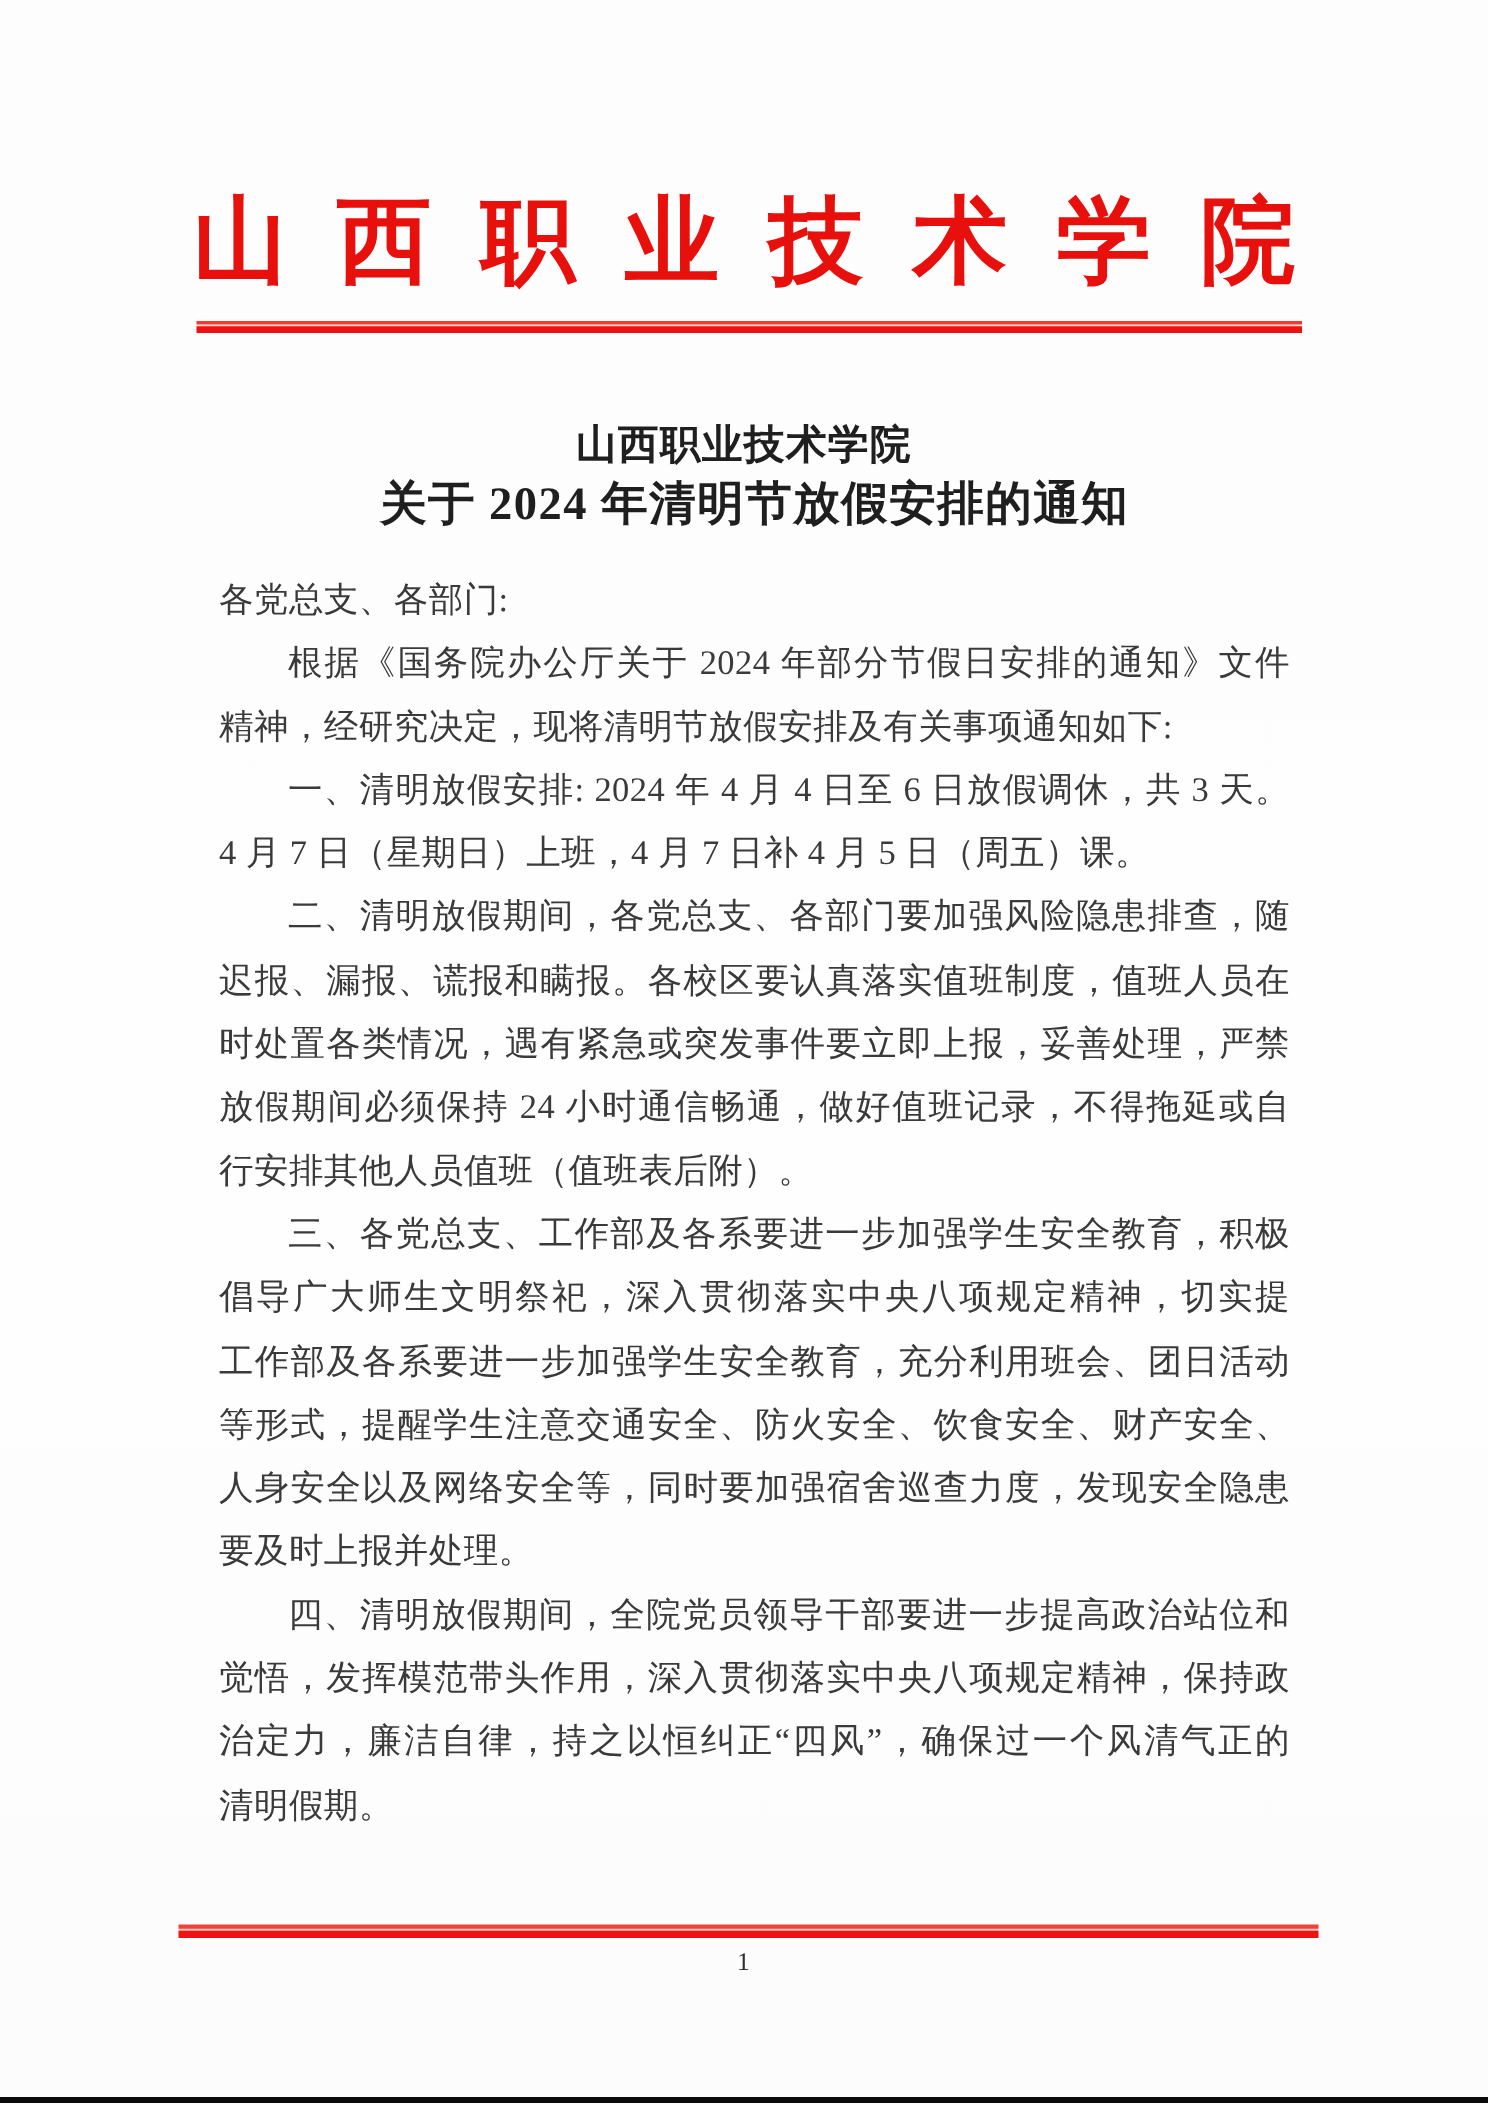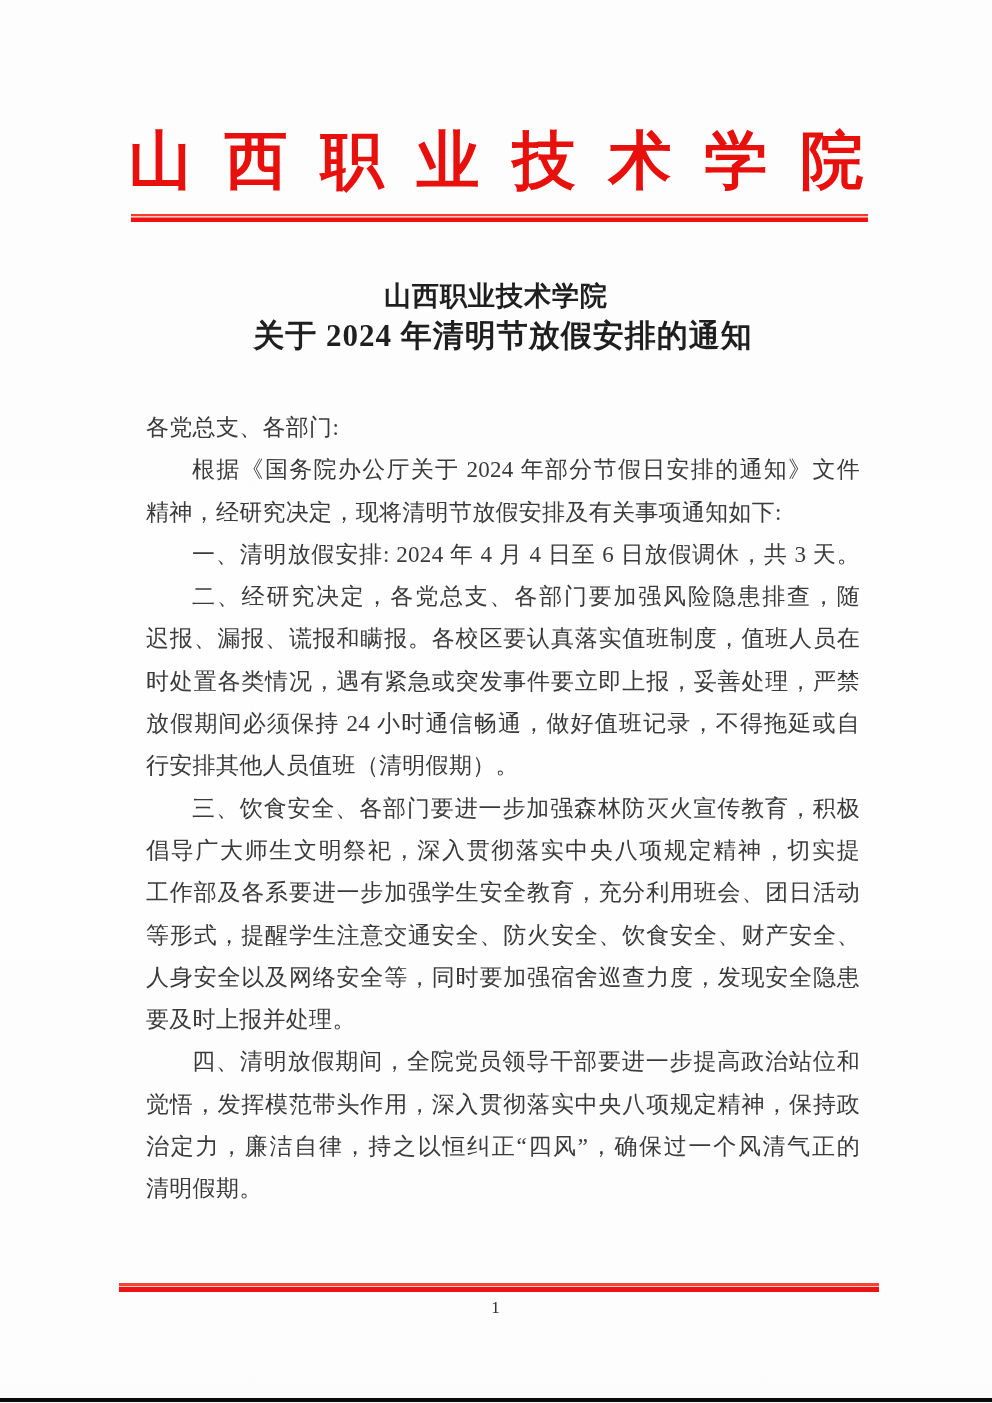--- a/index.html
+++ b/index.html
@@ -27,21 +27,21 @@
     position:absolute;top:278px;left:0;width:100%;
     text-align:center;color:#1f1f1f;
   }
   .doc-title .t1{
     font-size:27px;font-weight:700;line-height:37px;letter-spacing:1px;
   }
   .doc-title .t2{
     font-size:31px;font-weight:700;line-height:42px;letter-spacing:1px;margin-left:14px;
   }
   .body-text{
-    position:absolute;top:407px;left:146px;width:714px;
+    position:absolute;top:379px;left:146px;width:714px;
     color:var(--text-dark,#3a3a3a);
     font-size:23px;line-height:42.3px;
     letter-spacing:.3px;
   }
   .line{text-align:left;}
   .line.just{text-align:justify;text-align-last:justify;}
   .line.ind{padding-left:46px;}
   .rule-bottom{
     top:1283px;left:119px;width:760px;height:9px;
     background:linear-gradient(180deg,#f04438 0 28%,#ffc9c5 34% 42%,var(--rule-red,#ee1212) 50% 100%);
@@ -66,26 +66,27 @@
   <div class="doc-title">
     <div class="t1">山西职业技术学院</div>
     <div class="t2">关于 2024 年清明节放假安排的通知</div>
   </div>
 
   <div class="body-text">
       <div class="line">各党总支、各部门:</div>
       <div class="line ind just">根据《国务院办公厅关于 2024 年部分节假日安排的通知》文件</div>
       <div class="line">精神，经研究决定，现将清明节放假安排及有关事项通知如下:</div>
       <div class="line ind just">一、清明放假安排: 2024 年 4 月 4 日至 6 日放假调休，共 3 天。</div>
-      <div class="line ind just">二、经研究决定，各党总支、各部门要加强风险隐患排查，随</div>
+      <div class="line">4 月 7 日（星期日）上班，4 月 7 日补 4 月 5 日（周五）课。</div>
+      <div class="line ind just">二、清明放假期间，各党总支、各部门要加强风险隐患排查，随</div>
       <div class="line just">迟报、漏报、谎报和瞒报。各校区要认真落实值班制度，值班人员在</div>
       <div class="line just">时处置各类情况，遇有紧急或突发事件要立即上报，妥善处理，严禁</div>
       <div class="line just">放假期间必须保持 24 小时通信畅通，做好值班记录，不得拖延或自</div>
-      <div class="line">行安排其他人员值班（清明假期）。</div>
-      <div class="line ind just">三、饮食安全、各部门要进一步加强森林防灭火宣传教育，积极</div>
+      <div class="line">行安排其他人员值班（值班表后附）。</div>
+      <div class="line ind just">三、各党总支、工作部及各系要进一步加强学生安全教育，积极</div>
       <div class="line just">倡导广大师生文明祭祀，深入贯彻落实中央八项规定精神，切实提</div>
       <div class="line just">工作部及各系要进一步加强学生安全教育，充分利用班会、团日活动</div>
       <div class="line just">等形式，提醒学生注意交通安全、防火安全、饮食安全、财产安全、</div>
       <div class="line just">人身安全以及网络安全等，同时要加强宿舍巡查力度，发现安全隐患</div>
       <div class="line">要及时上报并处理。</div>
       <div class="line ind just">四、清明放假期间，全院党员领导干部要进一步提高政治站位和</div>
       <div class="line just">觉悟，发挥模范带头作用，深入贯彻落实中央八项规定精神，保持政</div>
       <div class="line just">治定力，廉洁自律，持之以恒纠正“四风”，确保过一个风清气正的</div>
       <div class="line">清明假期。</div>
     </div>

